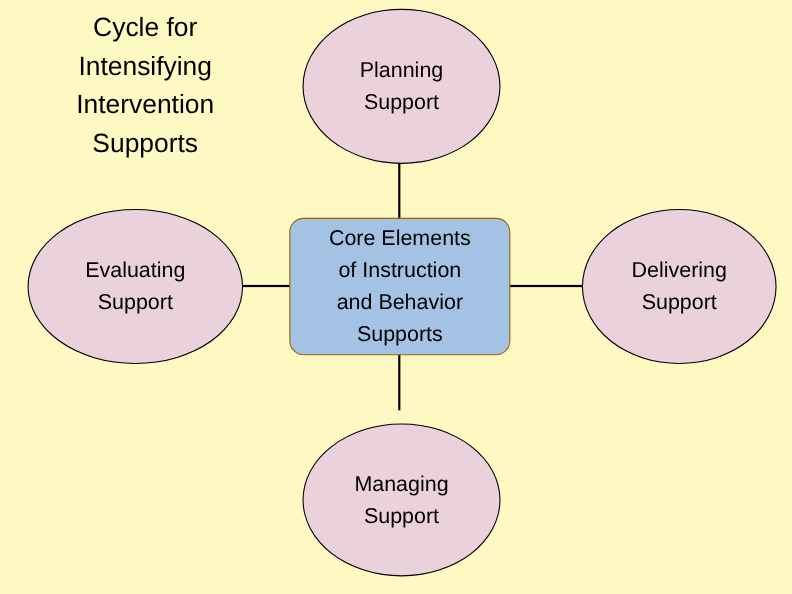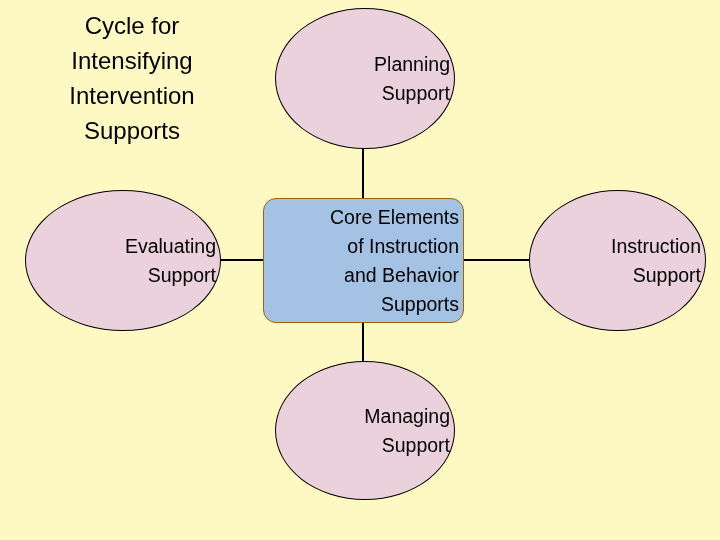--- a/index.html
+++ b/index.html
@@ -32,21 +32,21 @@
     white-space: pre-line;
   }
 
   
   .node {
     position: absolute;
     box-sizing: border-box;
     display: flex;
     align-items: center;
     justify-content: center;
-    text-align: right;
+    text-align: center;
     color: #000000;
     font-size: 19.5px;
     line-height: 29px;
     white-space: pre-line;
     z-index: 2;
   }
   .node.ellipse {
     border-radius: 50%;
     background: #ebd1dc;
     border: 1px solid #000000;
@@ -61,21 +61,21 @@
     width: 100%;
     padding: 0 4px;
     box-sizing: border-box;
   }
 
   
   #node-planning  { left: 275px; top: 8px;   width: 180px; height: 141px; }
   #node-evaluating{ left: 25px;  top: 190px; width: 196px; height: 141px; }
   #node-core      { left: 263px; top: 198px; width: 201px; height: 125px; }
   #node-delivering{ left: 529px; top: 190px; width: 177px; height: 141px; }
-  #node-managing  { left: 275px; top: 361px; width: 180px; height: 139px; }
+  #node-managing  { left: 275px; top: 385px; width: 180px; height: 139px; }
 
   
   .connector {
     position: absolute;
     background: #000000;
     z-index: 1;
   }
   .connector.horizontal { height: 2px; }
   .connector.vertical   { width: 2px; }
 
@@ -110,21 +110,21 @@
   </div>
 
   <div class="node rounded-box" id="node-core">
     <span class="node-label">Core Elements
 of Instruction
 and Behavior
 Supports</span>
   </div>
 
   <div class="node ellipse" id="node-delivering">
-    <span class="node-label">Instruction
+    <span class="node-label">Delivering
 Support</span>
   </div>
 
   <div class="node ellipse" id="node-managing">
     <span class="node-label">Managing
 Support</span>
   </div>
 
 </div>
 

